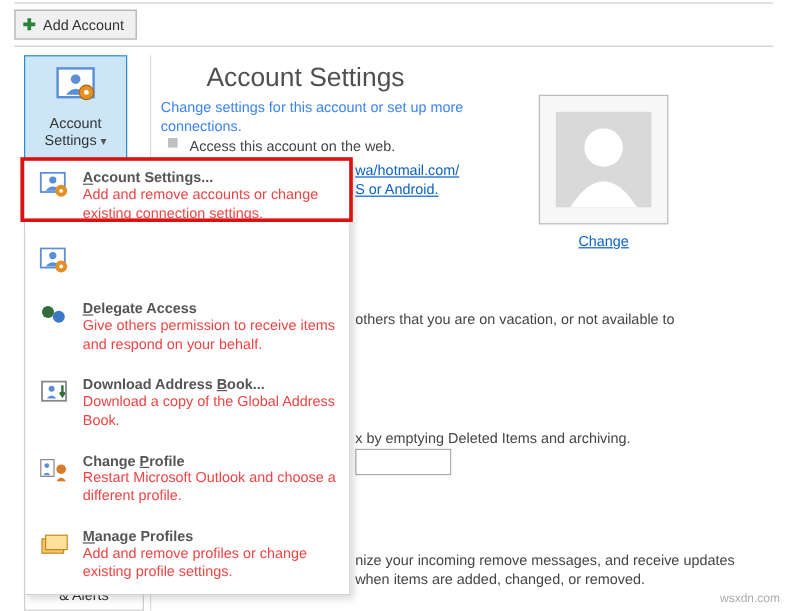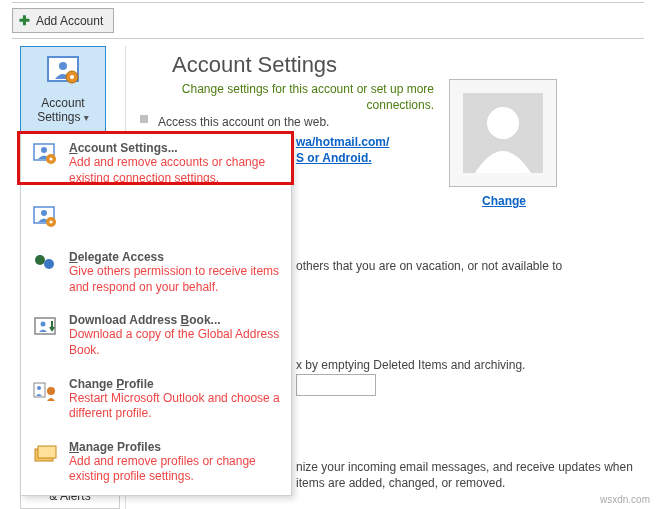--- a/index.html
+++ b/index.html
@@ -35,30 +35,30 @@
   }
   .acct-btn .lbl { margin-top: 6px; line-height: 1.2; font-size: 12px; color: #333; }
   .chev { font-size: 10px; color: #555; }
 
   .main-title {
     position: absolute; top: 52px; left: 134px;
     font-size: 22px; font-weight: 400; color: #505050; margin-left: 38px;
   }
   .main-sub {
     position: absolute; top: 82px; left: 134px;
-    width: 300px; color: #4d7c0f; line-height: 1.3; text-align: right;
+    width: 300px; color: #3b82f6; line-height: 1.3;
   }
   .access-row {
     position: absolute; top: 115px; left: 140px;
     color: #444; display:flex; gap:10px;
   }
   .bullet { width:8px; height:8px; background:#c0c0c0; display:inline-block; }
   .link-row1 { position:absolute; top:135px; left:296px; }
   .link-row2 { position:absolute; top:151px; left:296px; }
-  a.lnk { color:#0b62c7; text-decoration:underline;font-weight:bold; }
+  a.lnk { color:#0b62c7; text-decoration:underline; }
 
   .avatar-box {
     position: absolute; top: 79px; left: 449px;
     width:108px; height:108px; border:1px solid #bbb;
     display:flex; align-items:center; justify-content:center; background:#f7f7f7;
   }
   .change-lnk { position:absolute; top:194px; left:482px; }
 
   .body-text-1 { position:absolute; top:259px; left:296px; width:280px; color:#444; line-height:1.3; }
   .body-text-2 { position:absolute; top:358px; left:296px; width:280px; color:#444; }
@@ -143,21 +143,21 @@
     <circle cx="40" cy="30" r="16" fill="#fff"></circle>
     <path d="M12 80 q28 -44 56 0" fill="#fff"></path>
   </svg>
 </div>
 <a href="#" class="lnk change-lnk">Change</a>
 
 <div class="body-text-1">others that you are on vacation, or not available to</div>
 <div class="body-text-2">x by emptying Deleted Items and archiving.</div>
 <div class="input-box"></div>
 <div class="body-text-3">
-  <span>nize your incoming email messages, and receive</span>
+  <span>nize your incoming remove messages, and receive</span>
   <span>updates when items are added, changed, or removed.</span>
 </div>
 
 <div class="secondary-btn sec-rules">
   <div>
     <span>Manage Rules</span><br>
     <span>&amp; Alerts</span>
   </div>
 </div>
 

